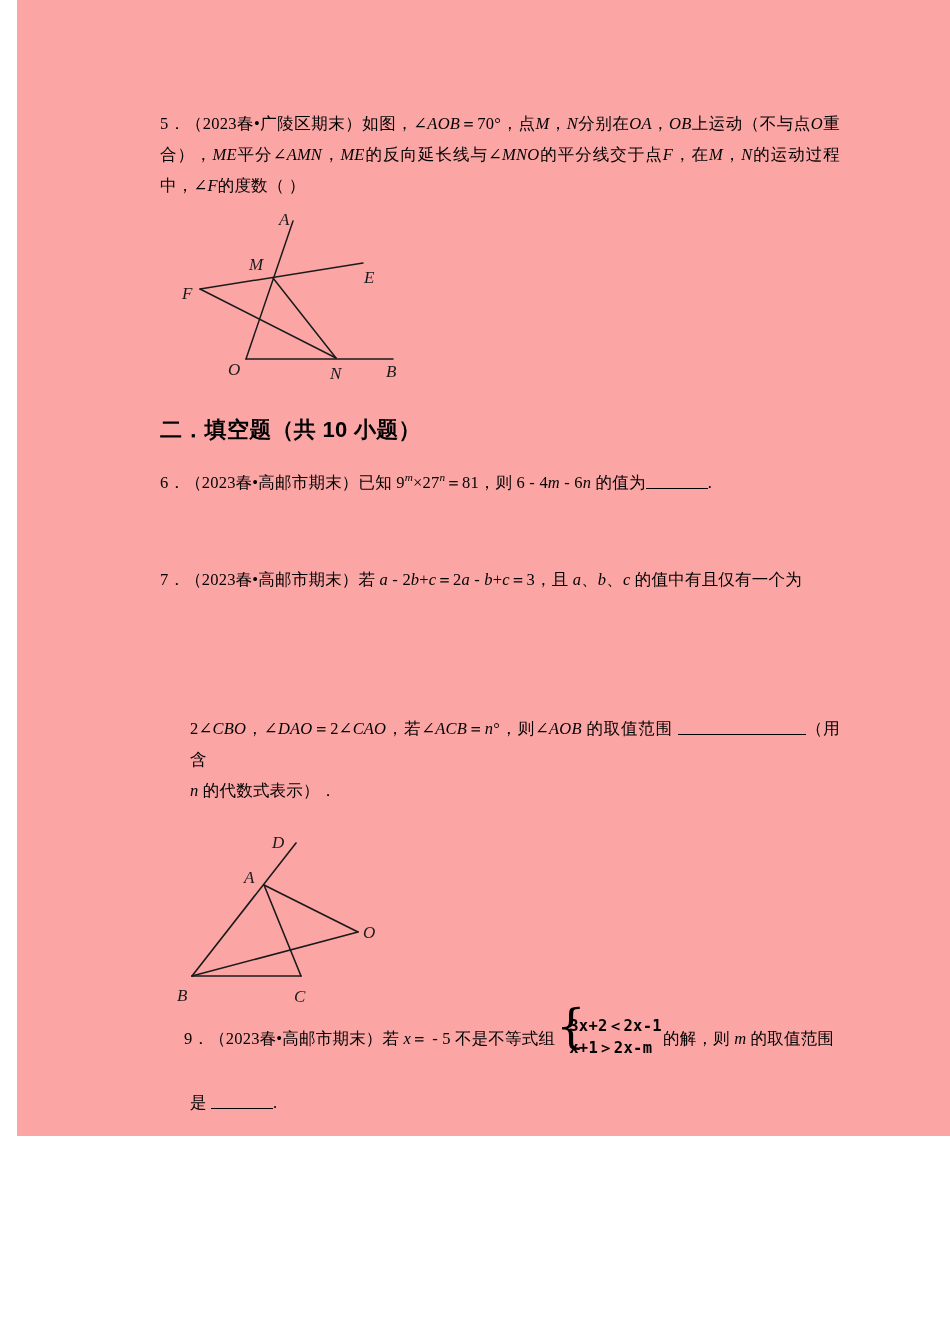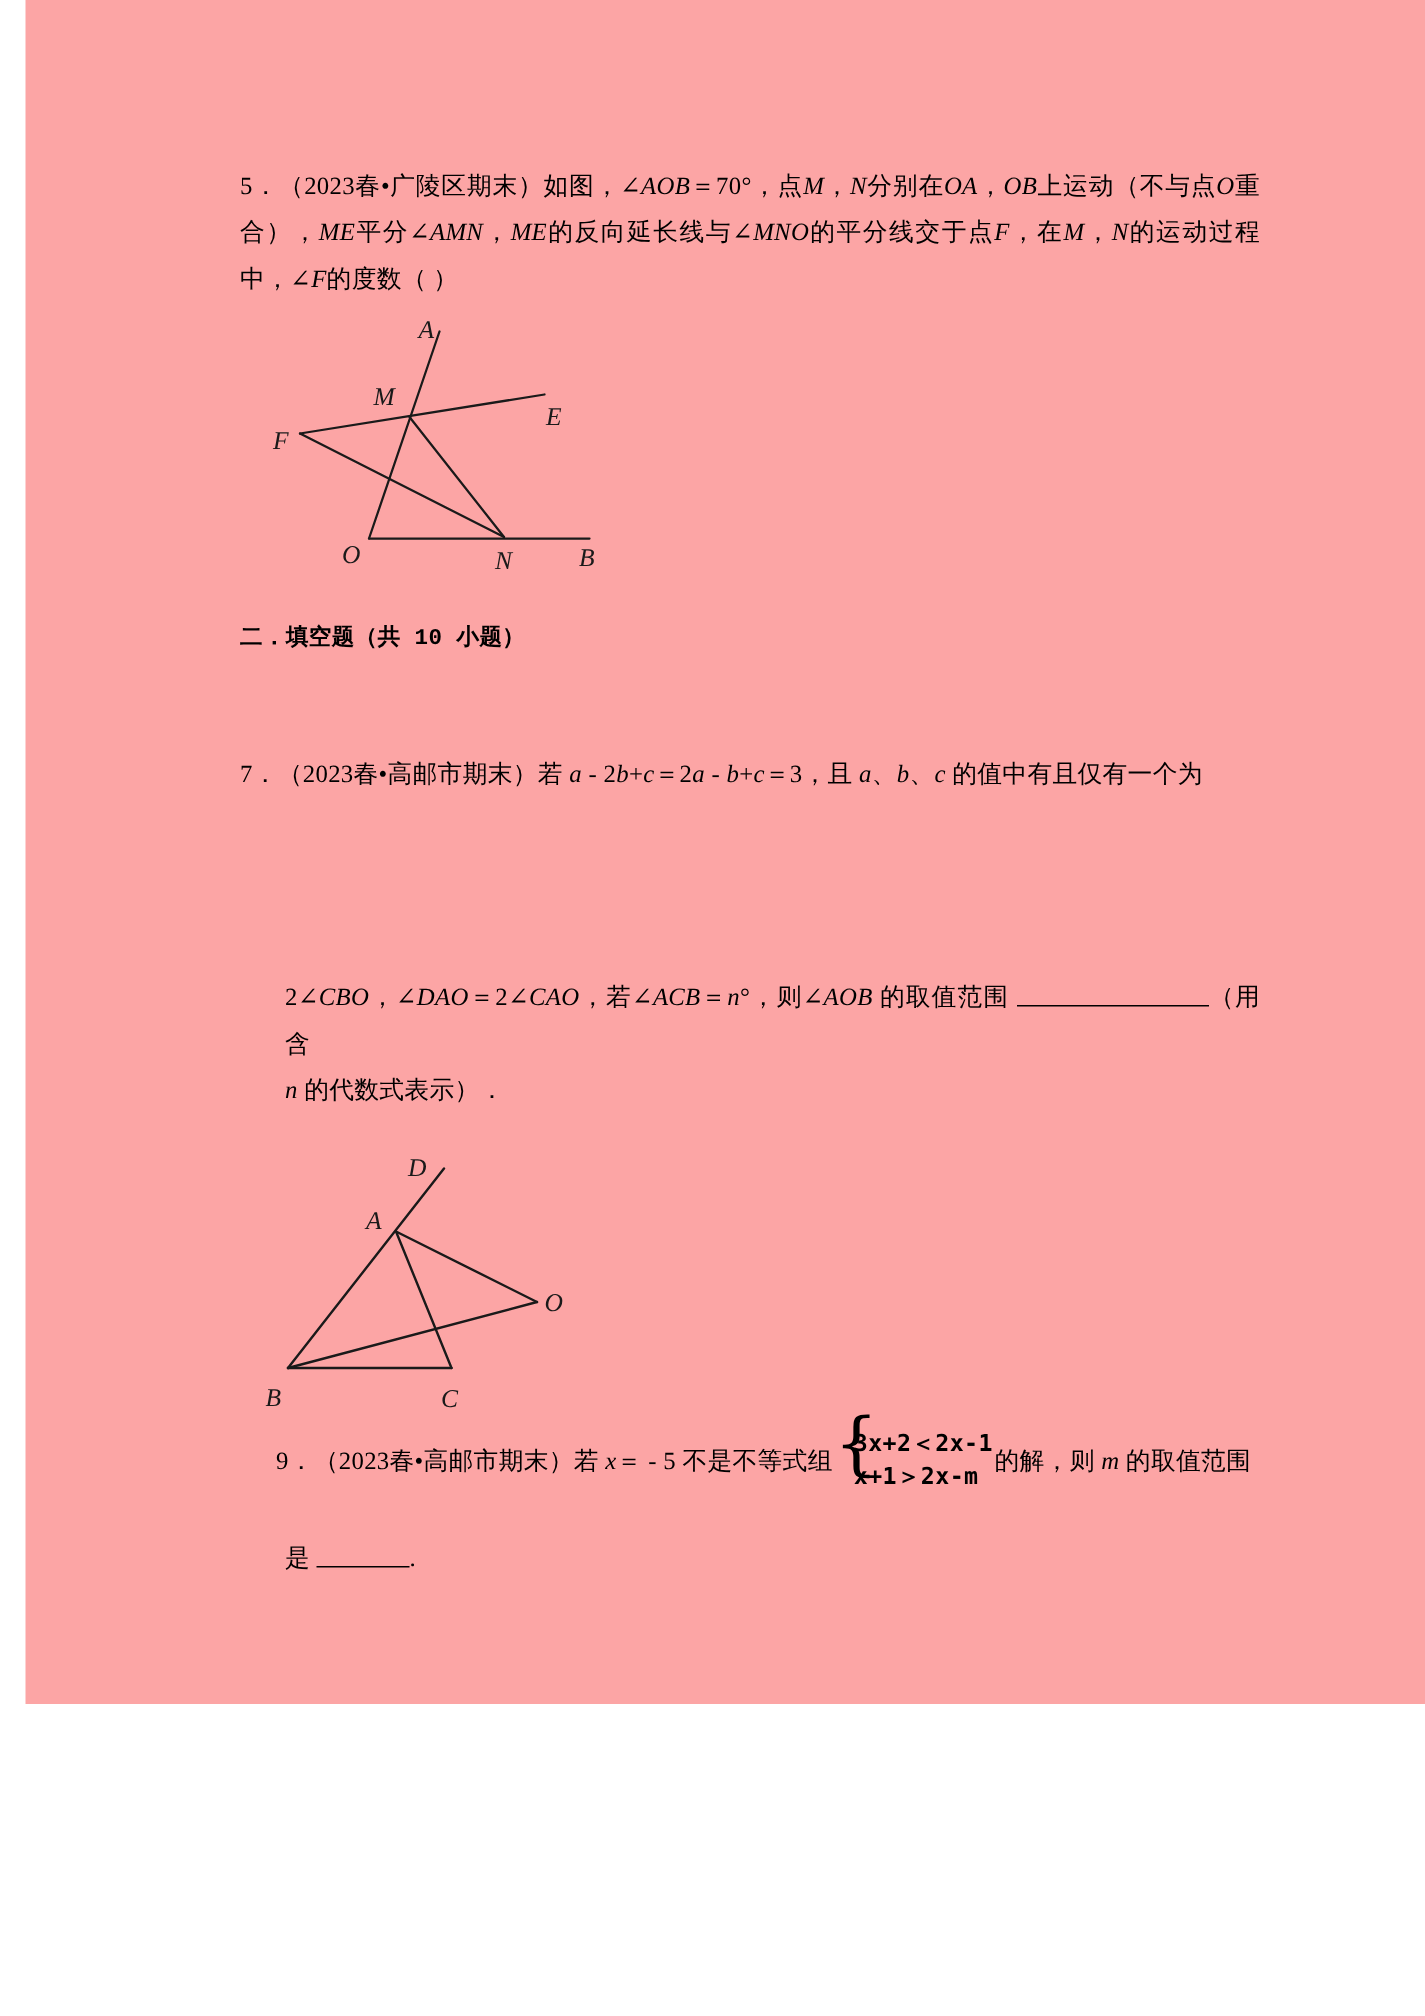--- a/index.html
+++ b/index.html
@@ -77,23 +77,23 @@
     position: absolute;
     white-space: nowrap;
   }
   .opt-a { left: 22px; }
   .opt-b { left: 186px; }
   .opt-c { left: 349px; }
   .opt-d { left: 528px; }
 
   
   .section-head {
-    font-family: Liberation Mono, monospace;
+    font-family: Liberation Sans, sans-serif;
     font-weight: bold;
-    font-size: 15px;
+    font-size: 22px;
     letter-spacing: 0.3px;
   }
 
   
   .figure {
     position: relative;
   }
   .figure svg { display: block; }
   .flabel {
     font-family: "Liberation Serif", "DejaVu Serif", serif;
@@ -162,20 +162,23 @@
           <text x="68" y="174">O</text>
           <text x="170" y="178">N</text>
           <text x="226" y="176">B</text>
         </g>
       </svg>
     </div>
 
 
     <div class="section-head" style="margin-top:22px;">二．填空题（共 10 小题）</div>
 
+    <div class="qline" style="margin-top:17px;">
+      <span>6</span>．<span class="src">（2023春•高邮市期末）</span><span>已知 9</span><sup>m</sup><span>×27</span><sup>n</sup><span>＝81，则 6 - 4</span><i>m</i><span> - 6</span><i>n</i><span> 的值为</span><span class="blank-m"></span><span>.</span>
+    </div>
 
     <div class="spacer-2"></div>
 
     <div class="qline">
       <span>7</span>．<span class="src">（2023春•高邮市期末）</span><span>若 </span><i>a</i><span> - 2</span><i>b</i><span>+</span><i>c</i><span>＝2</span><i>a</i><span> - </span><i>b</i><span>+</span><i>c</i><span>＝3，且 </span><i>a</i><span>、</span><i>b</i><span>、</span><i>c</i><span> 的值中有且仅有一个为</span>
     </div>
 
     <div class="spacer-3" style="height:118px;"></div>
 
     <div class="qline" style="padding-left:30px;">

